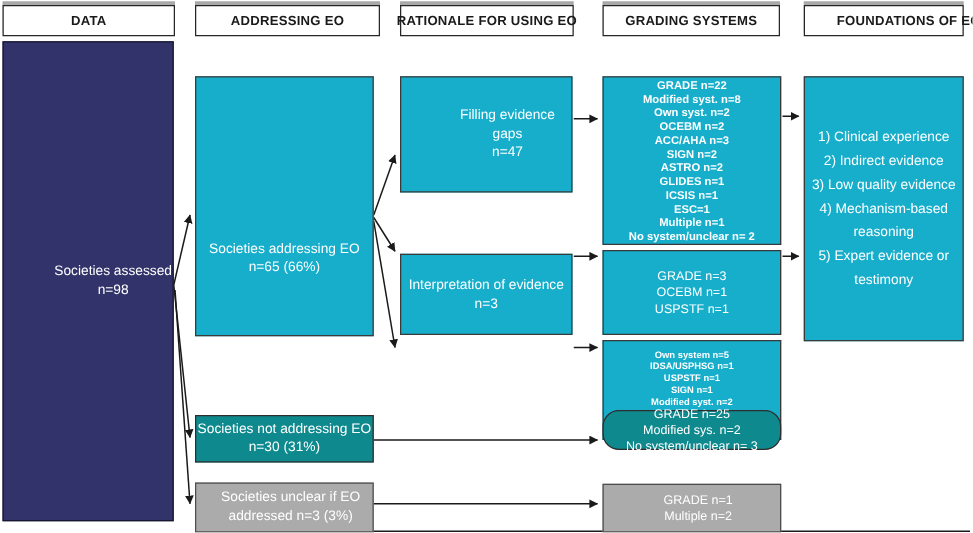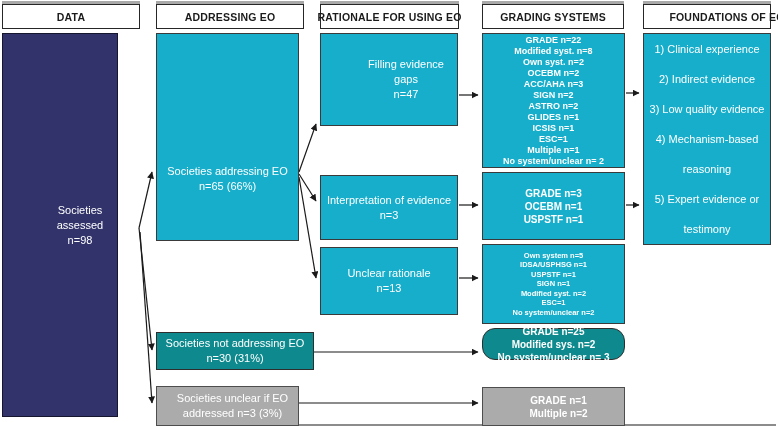--- a/index.html
+++ b/index.html
@@ -16,31 +16,31 @@
     font-size:10.5px; font-weight:bold; color:#1a1a1a;
     letter-spacing:0.2px; white-space:nowrap;
   }
   .node {
     position:absolute; border:1.5px solid #2e2e2e;
     display:flex; align-items:center; justify-content:center;
     text-align:center; color:#fff;
   }
   .lbl { white-space:pre-line; width:100%; }
   .navy { background:var(--c-navy,#32336b); border-color:#16172e; }
-  .cyan { background:var(--c-cyan,#16aecb); border-color:#3a3a3a; }
+  .cyan { background:var(--c-cyan,#16aecb); border-color:#3a3a3a;margin-top:28px; }
   .teal { background:var(--c-teal,#0e8a8e); border-color:#2e2e2e; }
   .gray { background:var(--c-gray,#acabab); border-color:#4d4d4d;padding-left:10px; }
   .fs-node  { font-size:11px; line-height:15px; }
   .fs-list-lg { font-size:9px;  line-height:11px; font-weight:bold; }
-  .fs-list-md { font-size:10px; line-height:13px; font-weight:bold; }
+  .fs-list-md { font-size:10px; line-height:13px; font-weight:normal; }
   .fs-list-sm { font-size:7.5px; line-height:9.4px; font-weight:bold; }
-  .fs-found { font-size:11px; line-height:30px; }
-  #societies-assessed       { left:2px;   top:33px;  width:116px; height:384px;padding-left:40px; }
+  .fs-found { font-size:11px; line-height:19px; }
+  #societies-assessed       { left:2px;   top:33px;  width:137px; height:384px;padding-left:40px; }
   #societies-addressing     { left:156px; top:33px;  width:143px; height:208px; }
-  #societies-not-addressing { left:156px; top:332px; width:158px; height:38px;  }
+  #societies-not-addressing { left:156px; top:332px; width:143px; height:38px;  }
   #societies-unclear        { left:156px; top:386px; width:143px; height:40px;  }
   #filling-gaps             { left:320px; top:33px;  width:138px; height:93px;padding-left:34px; }
   #interpretation           { left:320px; top:175px; width:138px; height:65px;  }
   #unclear-rationale        { left:320px; top:247px; width:138px; height:68px;  }
   #grading-filling          { left:482px; top:33px;  width:143px; height:135px; }
   #grading-interpretation   { left:482px; top:172px; width:143px; height:68px;  }
   #grading-unclear          { left:482px; top:244px; width:143px; height:80px;  }
   #grading-not-addressing   { left:482px; top:328px; width:143px; height:32px;border-radius:13px;  }
   #grading-unclear-soc      { left:482px; top:387px; width:143px; height:39px;  }
   #foundations              { left:643px; top:33px;  width:128px; height:212px; }
@@ -108,24 +108,20 @@
   <div class="node cyan fs-node" id="filling-gaps">
     <div class="lbl">Filling evidence gaps
 n=47</div>
   </div>
 
   <div class="node cyan fs-node" id="interpretation">
     <div class="lbl">Interpretation of evidence
 n=3</div>
   </div>
 
-  <div class="node cyan fs-node" id="unclear-rationale">
-    <div class="lbl">Unclear rationale
-n=13</div>
-  </div>
 
   <div class="node cyan fs-list-lg" id="grading-filling">
     <div class="lbl">GRADE n=22
 Modified syst. n=8
 Own syst. n=2
 OCEBM n=2
 ACC/AHA n=3
 SIGN n=2
 ASTRO n=2
 GLIDES n=1

